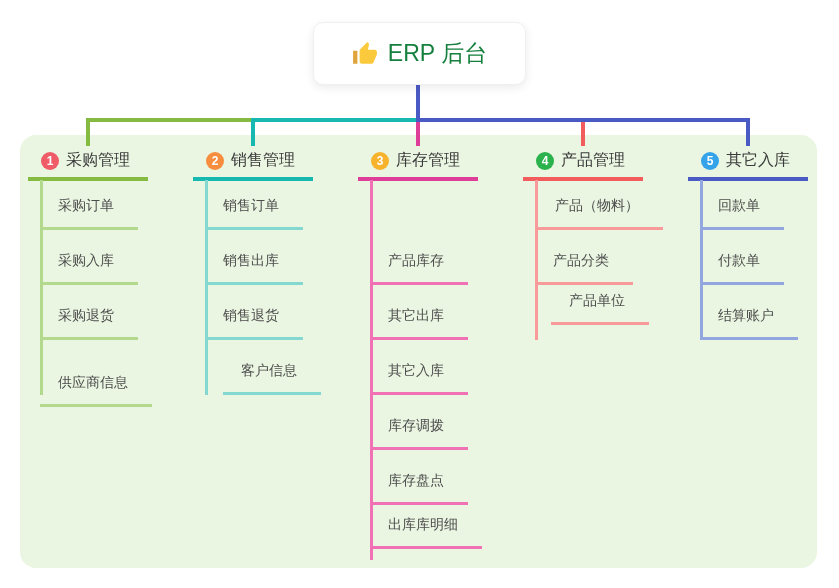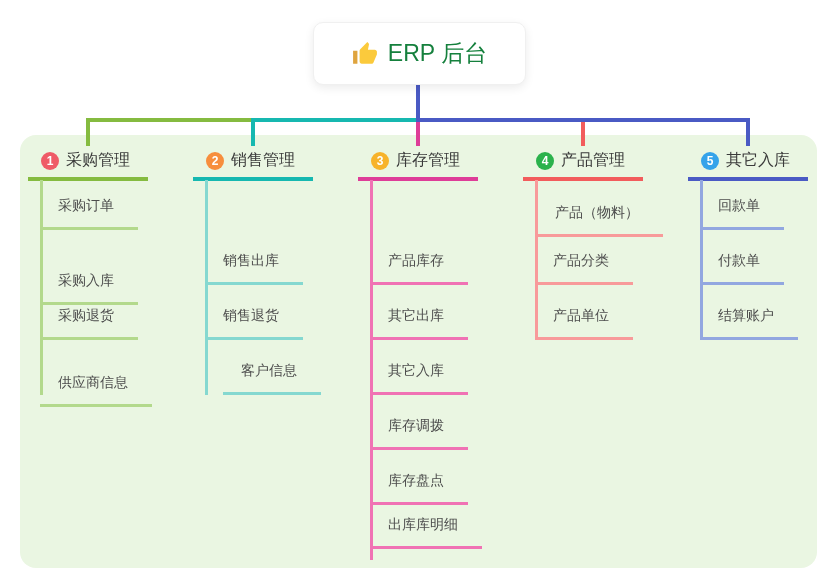--- a/index.html
+++ b/index.html
@@ -67,31 +67,32 @@
     <span>ERP 后台</span>
   </div>
 
   <div class="branch" style="left: 28px; --line: #85BB40; --light: #B3D98C; --badge: #EF5B67;">
     <div class="branch-title">
       <span class="badge">1</span>
       <span>采购管理</span>
     </div>
     <div class="subtree-line" style="height:215px;"></div>
     <div class="child" style="top:47px;">采购订单</div>
-    <div class="child" style="top:102px;margin-top:20px;">采购入库</div>
+    <div class="child" style="top:102px;">采购入库</div>
     <div class="child" style="top:157px;">采购退货</div>
     <div class="child" style="top:212px;margin-top:12px;">供应商信息</div>
   </div>
 
   <div class="branch" style="left: 193px; --line: #16B8B0; --light: #85D8D0; --badge: #F78E3D;">
     <div class="branch-title">
       <span class="badge">2</span>
       <span>销售管理</span>
     </div>
     <div class="subtree-line" style="height:215px;"></div>
+    <div class="child" style="top:47px;">销售订单</div>
     <div class="child" style="top:102px;">销售出库</div>
     <div class="child" style="top:157px;">销售退货</div>
     <div class="child" style="top:212px;margin-left:18px;">客户信息</div>
   </div>
 
   <div class="branch" style="left: 358px; --line: #DE3D98; --light: #F072B4; --badge: #F7B32B;">
     <div class="branch-title">
       <span class="badge">3</span>
       <span>库存管理</span>
     </div>
@@ -103,23 +104,23 @@
     <div class="child" style="top:322px;">库存盘点</div>
     <div class="child" style="top:366px;">出库库明细</div>
   </div>
 
   <div class="branch" style="left: 523px; --line: #F25C5C; --light: #F89A9A; --badge: #2BB24C;">
     <div class="branch-title">
       <span class="badge">4</span>
       <span>产品管理</span>
     </div>
     <div class="subtree-line" style="height:160px;"></div>
-    <div class="child" style="top:54px;padding-left:20px;">产品（物料）</div>
+    <div class="child" style="top:47px;padding-left:20px;">产品（物料）</div>
     <div class="child" style="top:102px;">产品分类</div>
-    <div class="child" style="top:157px;">产品单位</div>
+    <div class="child" style="top:142px;margin-left:16px;">产品单位</div>
   </div>
 
   <div class="branch" style="left: 688px; --line: #4A5AC4; --light: #92A7E0; --badge: #35A3EA;">
     <div class="branch-title">
       <span class="badge">5</span>
       <span>其它入库</span>
     </div>
     <div class="subtree-line" style="height:160px;"></div>
     <div class="child" style="top:47px;">回款单</div>
     <div class="child" style="top:102px;">付款单</div>

